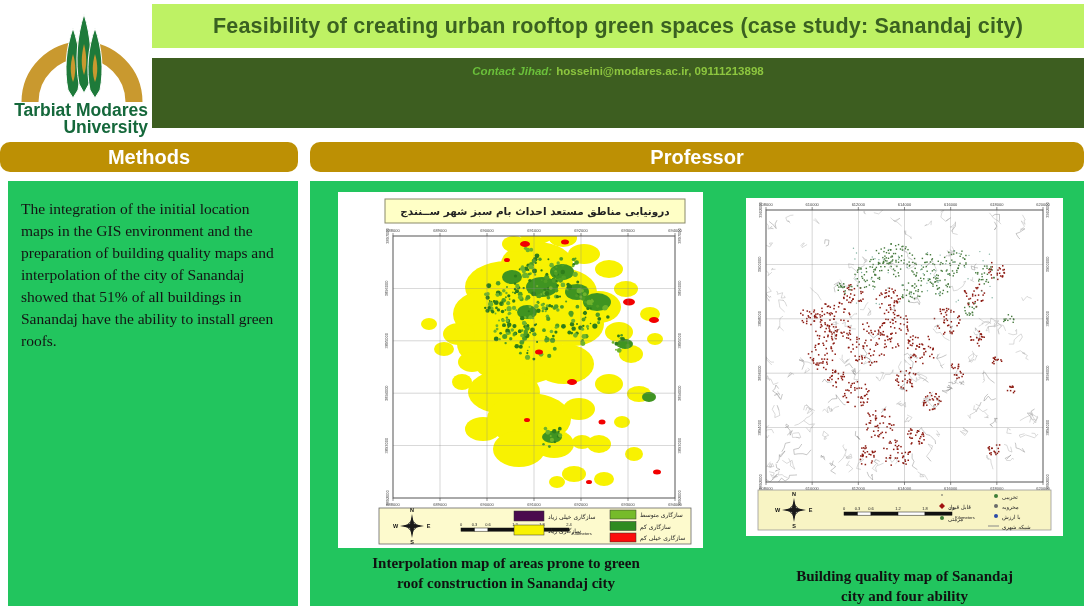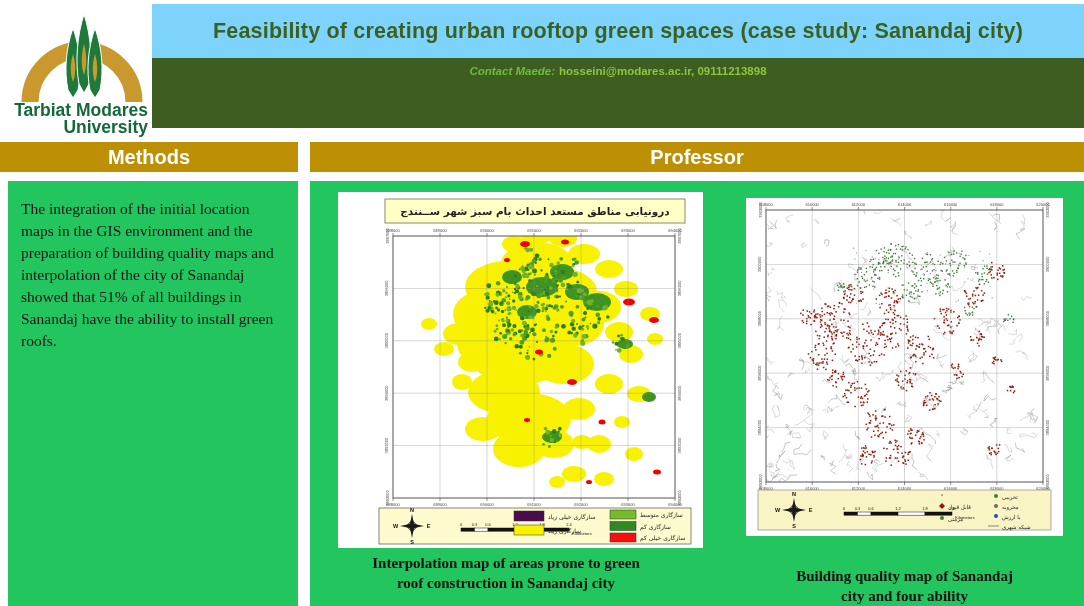--- a/index.html
+++ b/index.html
@@ -1,30 +1,30 @@
 <!DOCTYPE html>
 <html><head>
 <meta charset="utf-8">
 <style>
   html,body{margin:0;padding:0;background:#ffffff;}
   .poster{position:relative;width:1084px;height:606px;background:#ffffff;overflow:hidden;
           font-family:"Liberation Sans",sans-serif;}
   
   .logo{position:absolute;left:14px;top:2px;width:140px;height:136px;}
-  .title-band{position:absolute;left:152px;top:4px;width:932px;height:54px;background:#7dd3fc;
+  .title-band{position:absolute;left:152px;top:4px;width:932px;height:44px;background:#bef264;
               display:flex;align-items:center;justify-content:center;}
   .title-band h1{margin:0;font-size:21.5px;font-weight:bold;color:#3a6121;letter-spacing:.2px;}
   .author-band{position:absolute;left:152px;top:58px;width:932px;height:70px;background:#3d5e20;
                color:#8dc63f;text-align:center;}
   .authors{font-size:11.5px;font-weight:bold;line-height:1.35;padding:7px 46px 0;}
   .contact{margin-top:7px;font-size:11.5px;font-weight:bold;color:#8dc63f;}
   .contact .label{font-style:italic;margin-right:4px;color:#6abf3a;}
   
   .bar{position:absolute;top:142px;height:30px;background:#bd9004;color:#ffffff;display:flex;
-       align-items:center;justify-content:center;font-weight:bold;font-size:20px;}
+       align-items:center;justify-content:center;font-weight:bold;font-size:20px;border-radius:10px;}
   .bar-methods{left:0;width:298px;}
   .bar-outcomes{left:310px;width:774px;}
   
   .panel{position:absolute;top:181px;bottom:0;background:#22c55e;}
   .panel-left{left:8px;width:290px;}
   .panel-right{left:310px;width:774px;}
   .methods-text{margin:17px 13px;font-family:"Liberation Serif",serif;font-size:15.5px;
                 line-height:1.42;color:#141414;}
   
   .map-box{position:absolute;background:#ffffff;}
@@ -63,21 +63,21 @@
       <text x="134" y="131" text-anchor="end" font-size="17.5" font-weight="bold" fill="#15683b">University</text>
     </svg>
   </div>
 
   <div class="title-band">
     <h1>Feasibility of creating urban rooftop green spaces (case study: Sanandaj city)</h1>
   </div>
 
   <div class="author-band">
     <div class="contact">
-      <span class="label">Contact Maede:</span><span>hosseini@modares.ac.ir, 09111213898</span>
+      <span class="label">Contact Jihad:</span><span>hosseini@modares.ac.ir, 09111213898</span>
     </div>
   </div>
 
   <div class="bar bar-methods">
     <span>Methods</span>
   </div>
   <div class="bar bar-outcomes">
     <span>Professor</span>
   </div>
 

